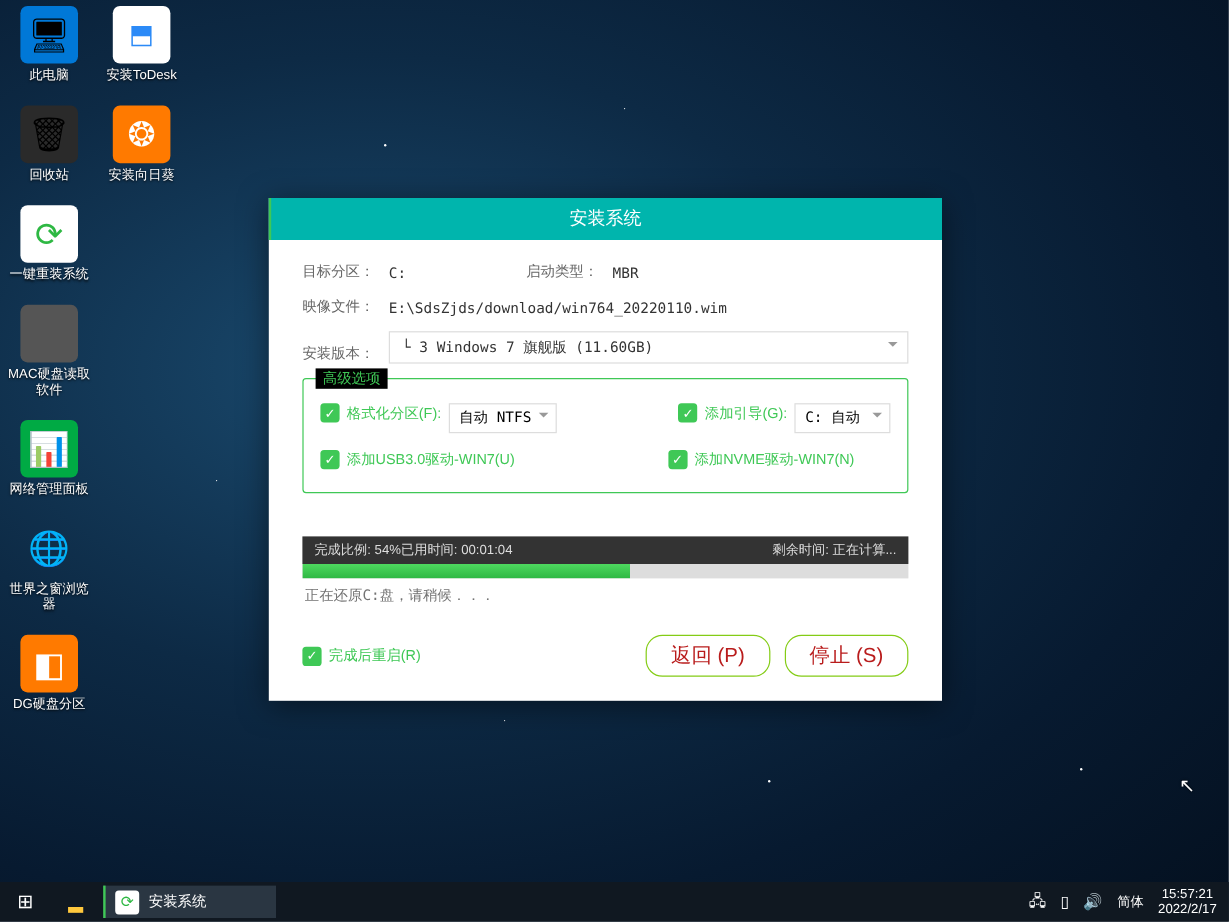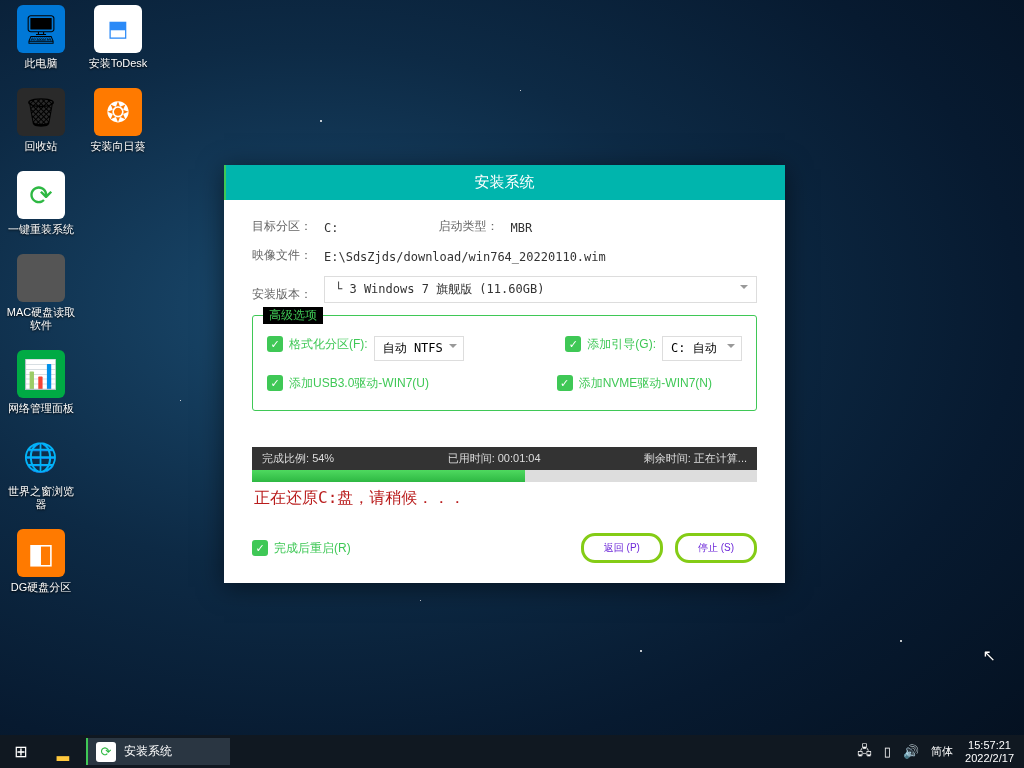--- a/index.html
+++ b/index.html
@@ -24,27 +24,27 @@
 .adv-title{position:absolute;top:-9px;left:10px;background:#000000;padding:0 6px;color:#3fc856;font-size:12px}
 .adv-row{display:flex;align-items:flex-start;margin-bottom:14px;font-size:12px}
 .adv-row:last-child{margin-bottom:4px}
 .chk{width:16px;height:16px;background:#3fc856;border-radius:3px;margin-right:6px;display:inline-flex;align-items:center;justify-content:center;color:#fff;font-size:11px;flex-shrink:0}
 .chk::before{content:"✓"}
 .adv-lbl{color:#3fc856}
 .sel{border:1px solid #ddd;padding:3px 20px 3px 8px;font-size:12px;margin-left:6px;position:relative;min-width:80px;font-family:SimSun,monospace}
 .sel::after{content:"";position:absolute;right:6px;top:7px;border:4px solid transparent;border-top-color:#999}
 .spacer{flex:1}
 .progress-info{background:#333;color:#ddd;font-size:11px;padding:4px 10px;display:flex;margin-top:36px}
-.progress-info .c{flex:1;text-align:right}
+.progress-info .c{flex:1;text-align:left}
 .progress-info .r{flex:1;text-align:right}
 .pbar{height:12px;background:#ddd;position:relative;overflow:hidden}
 .pfill{height:100%;background:linear-gradient(#4ed95f,#2eb843);width:54%}
-.status{color:#b91c1c;font-size:16px;font-family:SimSun,monospace;padding:6px 2px}
+.status{color:#737373;font-size:12px;font-family:SimSun,monospace;padding:6px 2px}
 .footer{display:flex;align-items:center;margin-top:18px}
-.btn{border:3px solid #84cc16;color:#6d28d9;background:#fff;border-radius:14px;padding:5px 20px;font-size:10px;margin-left:12px;cursor:pointer}
+.btn{border:1px solid #84cc16;color:#b91c1c;background:#fff;border-radius:14px;padding:5px 20px;font-size:17px;margin-left:12px;cursor:pointer}
 .taskbar{position:absolute;bottom:0;left:0;width:100%;height:33px;background:#101821;display:flex;align-items:center}
 .tb-btn{width:42px;height:33px;display:flex;align-items:center;justify-content:center;color:#fff;font-size:16px}
 .tb-task{height:27px;display:flex;align-items:center;background:#2a3642;padding:0 58px 0 8px;color:#fff;font-size:12px;margin-left:2px;border-left:2px solid #3fc856}
 .tb-task .ico{width:20px;height:20px;background:#fff;border-radius:3px;margin-right:8px;display:flex;align-items:center;justify-content:center}
 .tray{margin-left:auto;display:flex;align-items:center;color:#fff;font-size:11px;padding-right:10px;gap:12px}
 .tray-ico{font-size:13px}
 .clock{text-align:center;line-height:13px;font-size:11px}
 .cursor{position:absolute;right:28px;bottom:70px;font-size:16px;color:#fff;text-shadow:0 0 2px #000}
 </style>
 </head>

